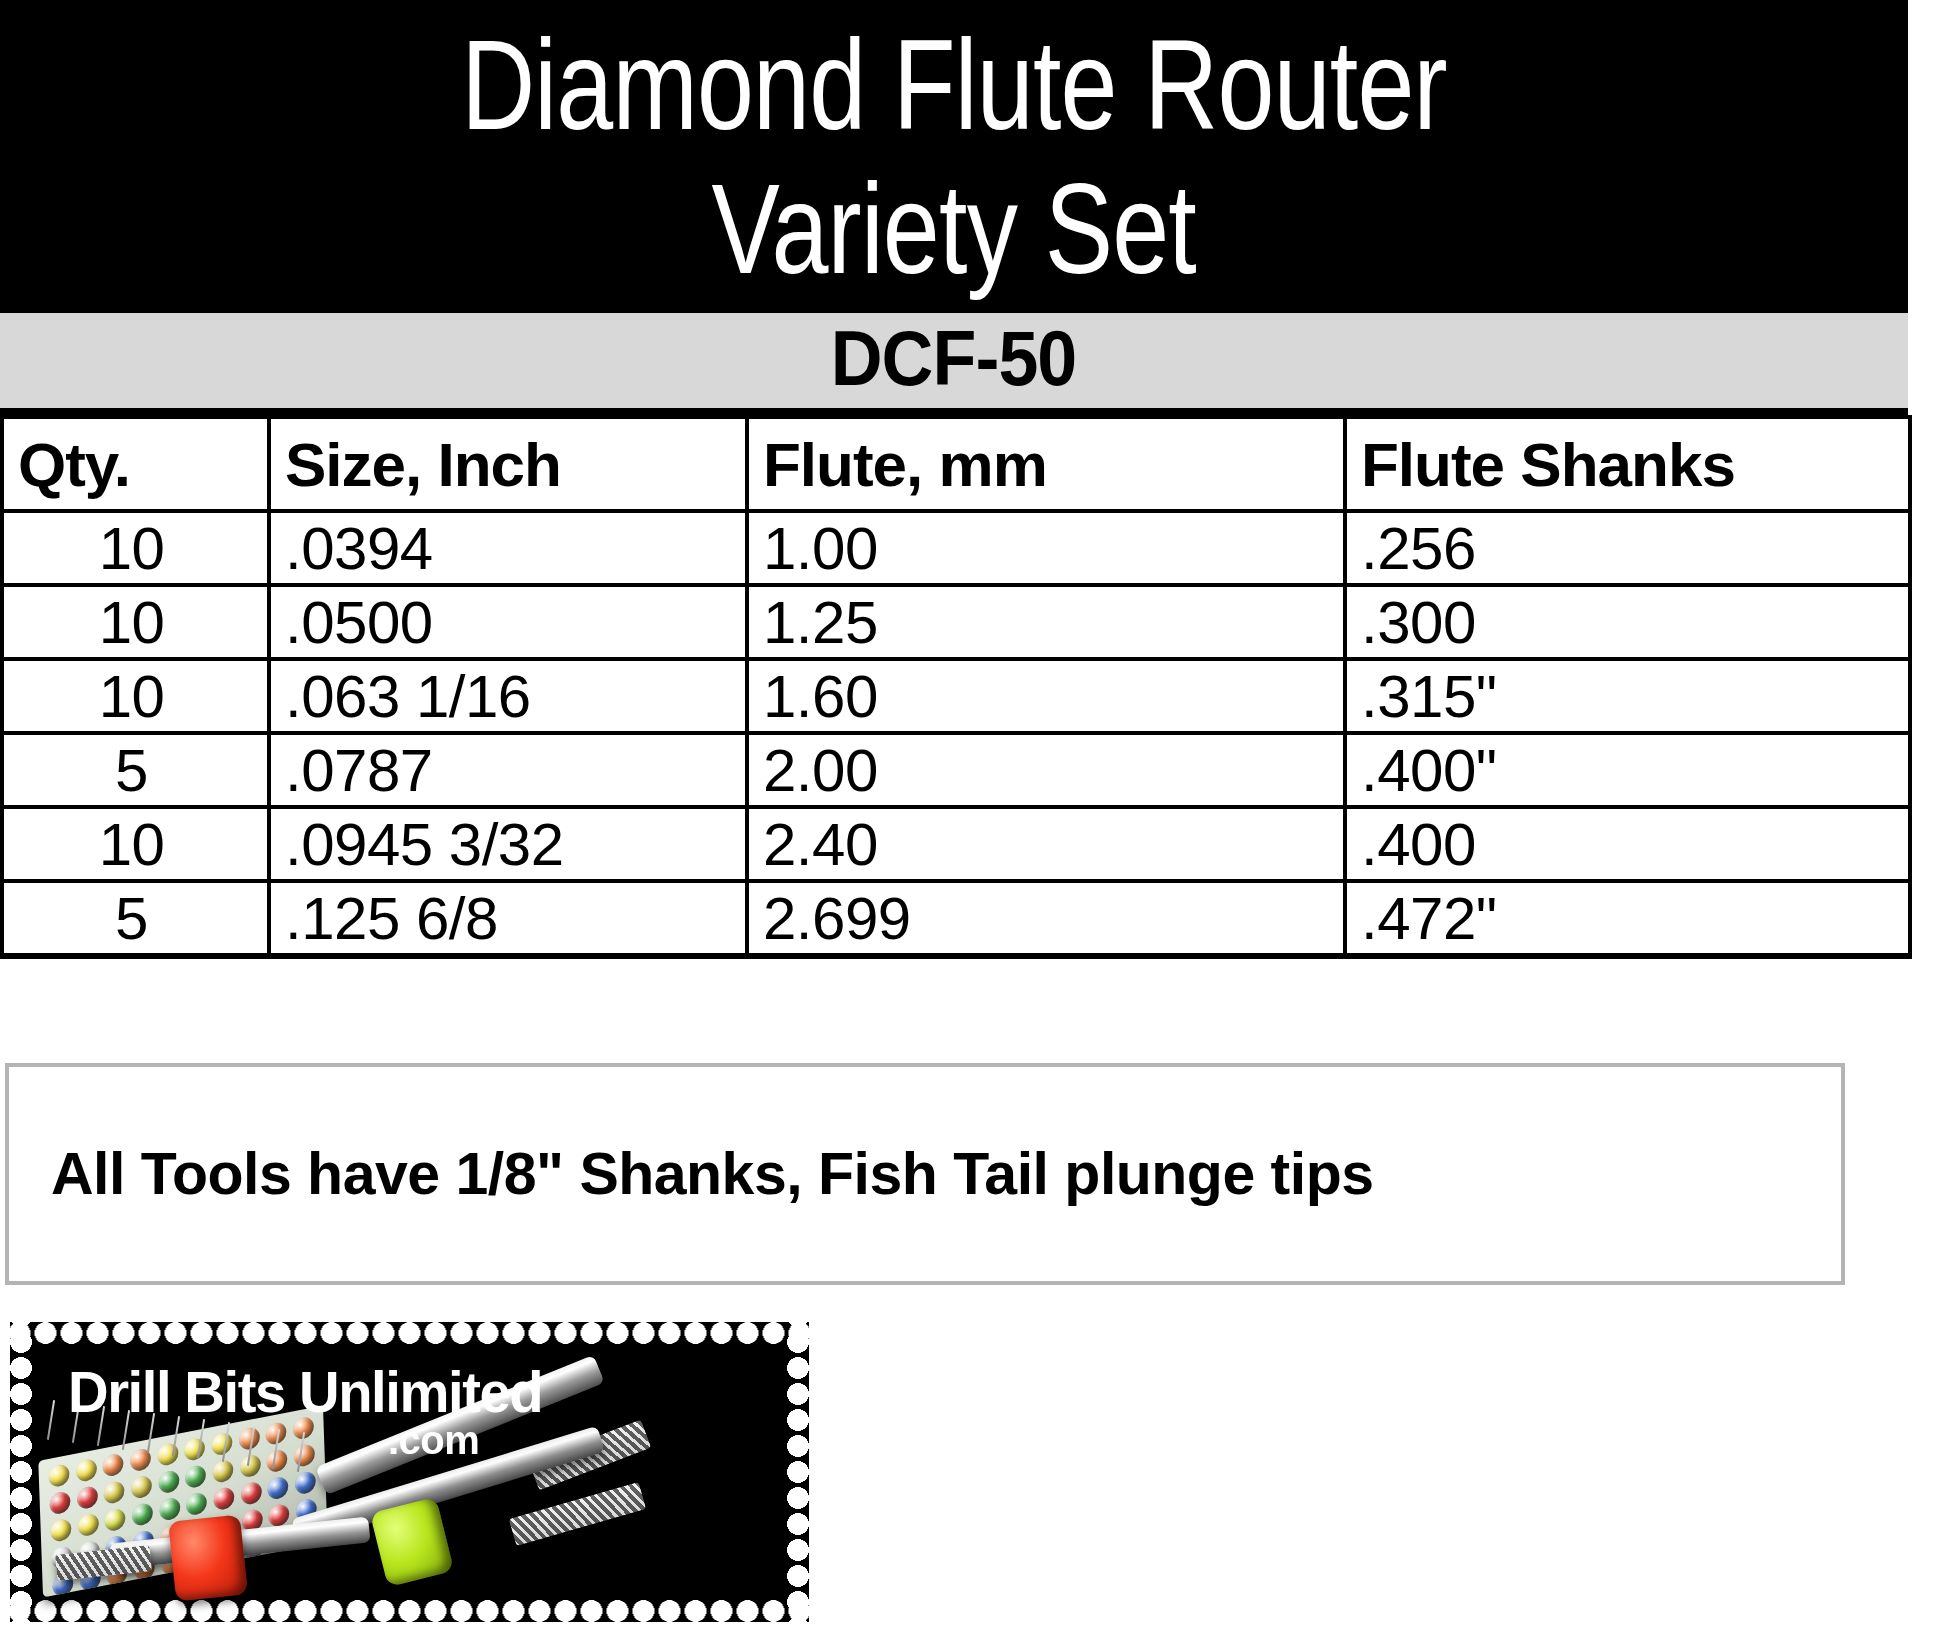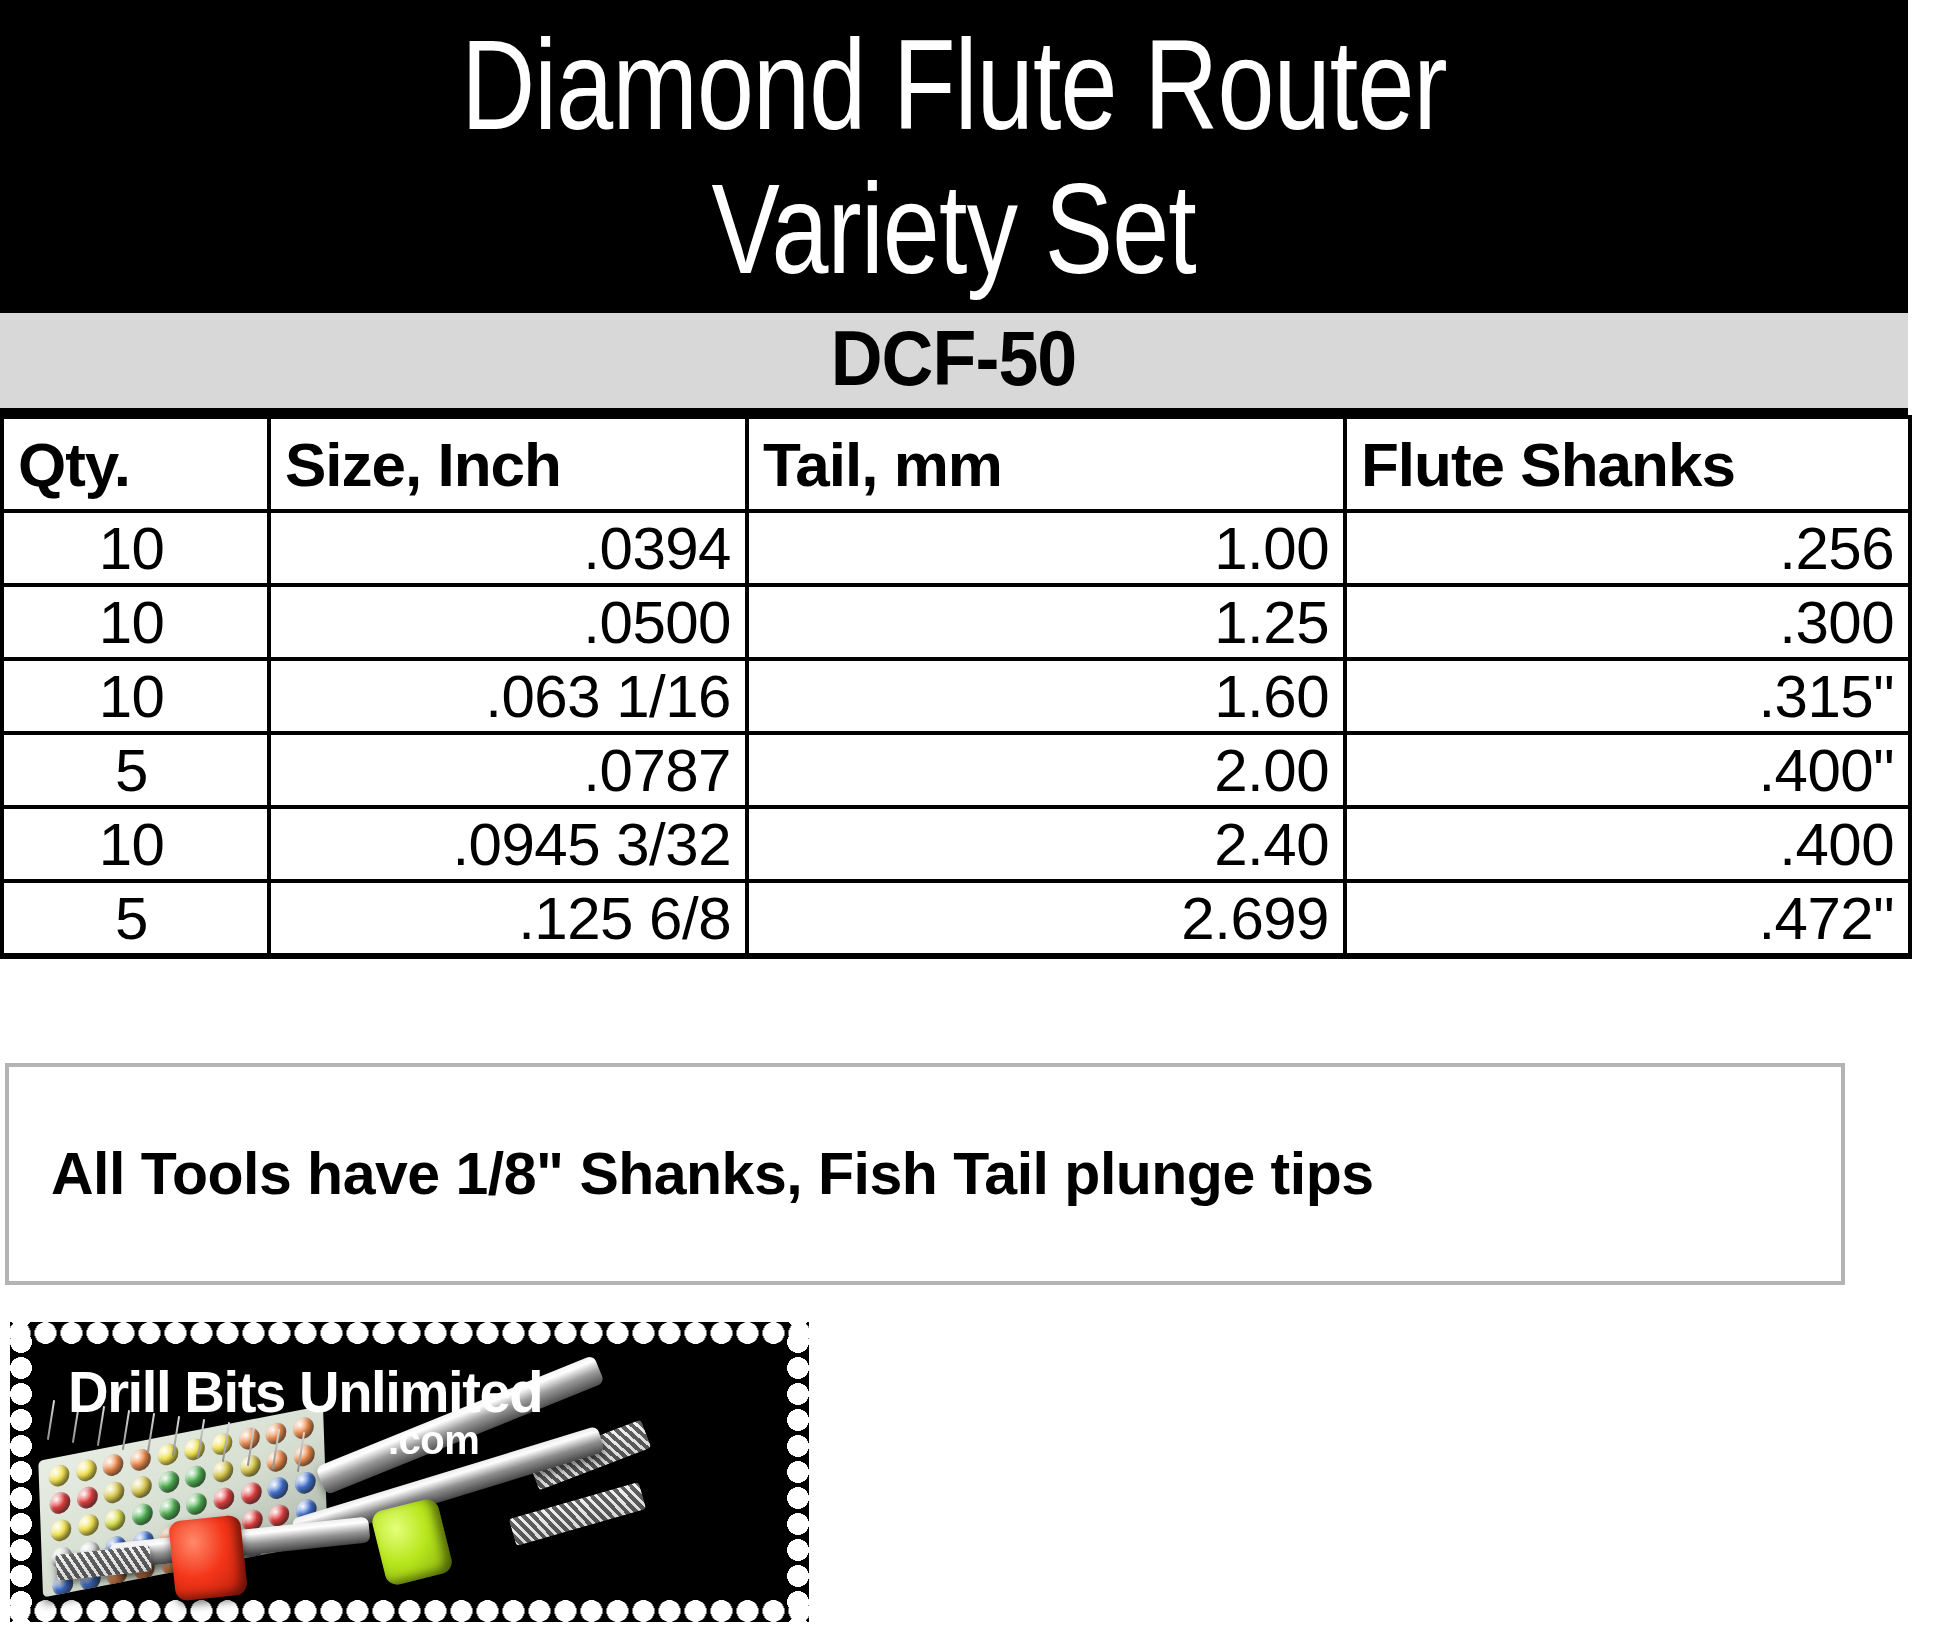--- a/index.html
+++ b/index.html
@@ -85,21 +85,20 @@
 
   table.spec-table th,
   table.spec-table td {
     border: 4px solid #000000;
     padding: 0 14px;
     font-size: 60px;
     color: #000000;
     vertical-align: middle;
     overflow: hidden;
     white-space: nowrap;
-    text-align: right;
   }
   table.spec-table thead th {
     height: 90px;
     font-weight: bold;
     text-align: left;
     font-size: 62px;
     letter-spacing: -1px;
   }
   table.spec-table thead th.th-qty { text-align: left; }
   table.spec-table tbody td {
@@ -288,21 +287,21 @@
     <colgroup>
       <col class="c-qty">
         <col class="c-inch">
         <col class="c-mm">
         <col class="c-flute">
     </colgroup>
     <thead>
       <tr>
         <th class="th-qty">Qty.</th>
         <th>Size, Inch</th>
-        <th>Tail, mm</th>
+        <th>Flute, mm</th>
         <th>Flute Shanks</th>
       </tr>
     </thead>
     <tbody>
       <tr>
         <td class="cell-qty">10</td>
         <td>.0394</td>
         <td>1.00</td>
         <td>.256</td>
       </tr>

